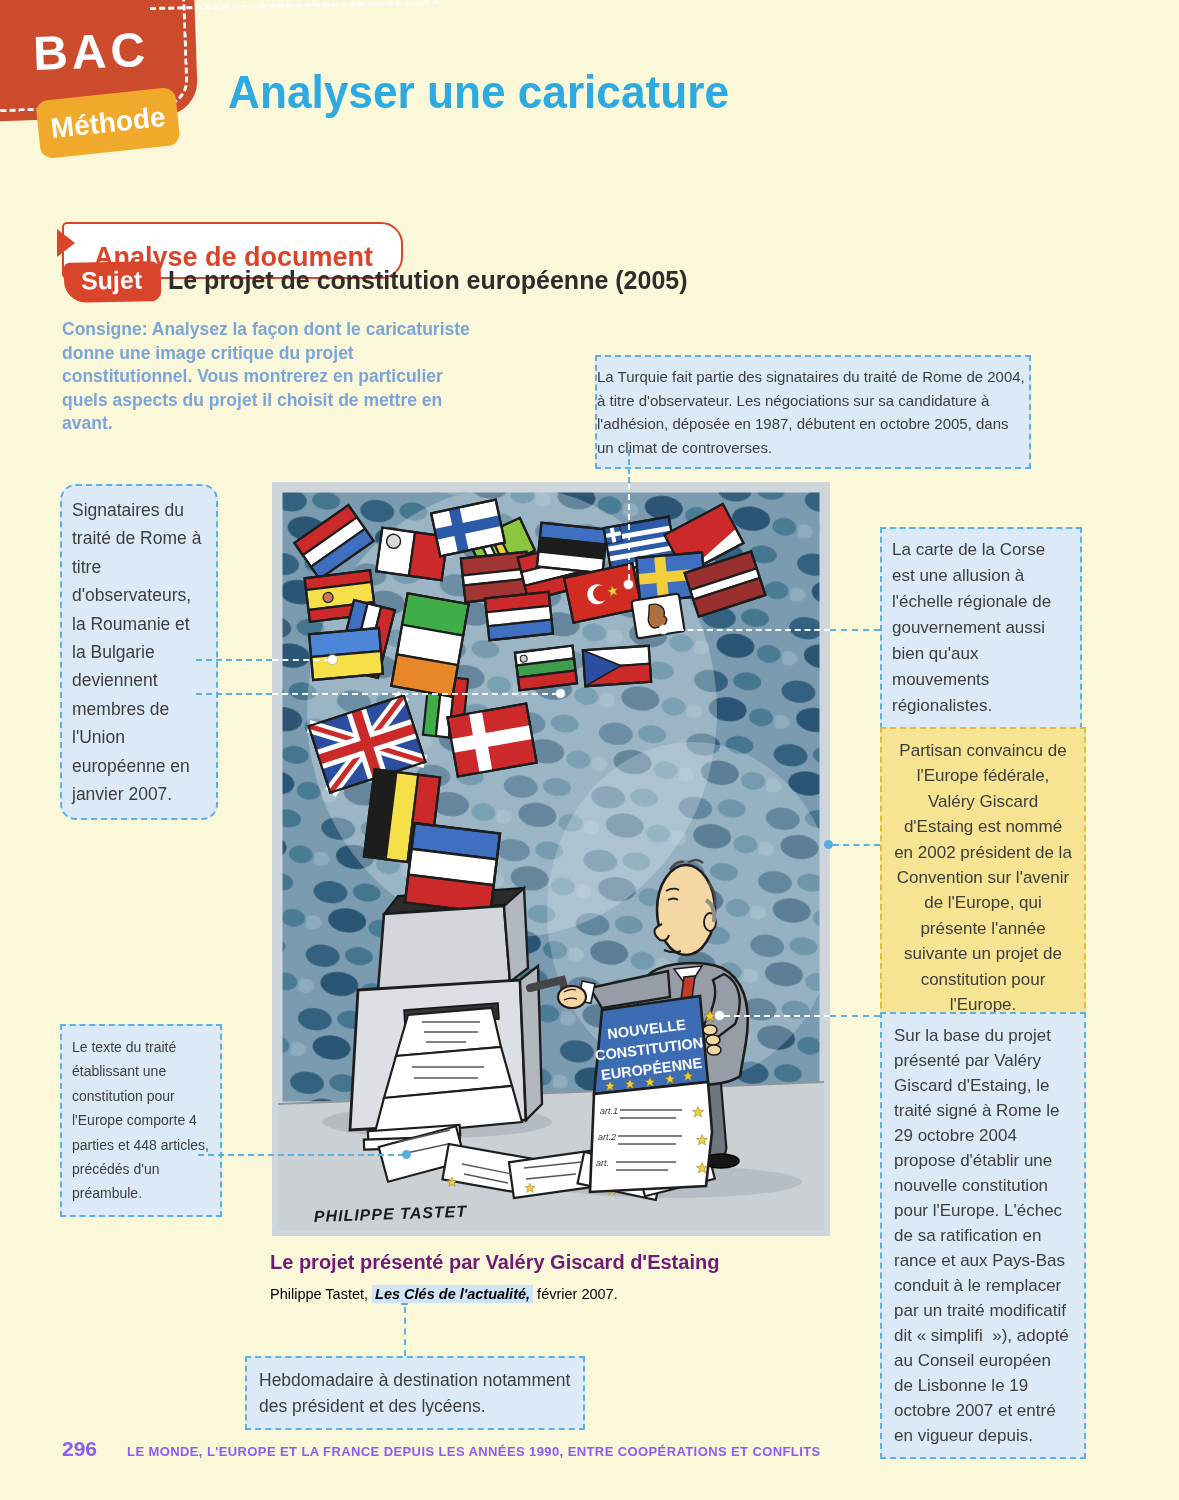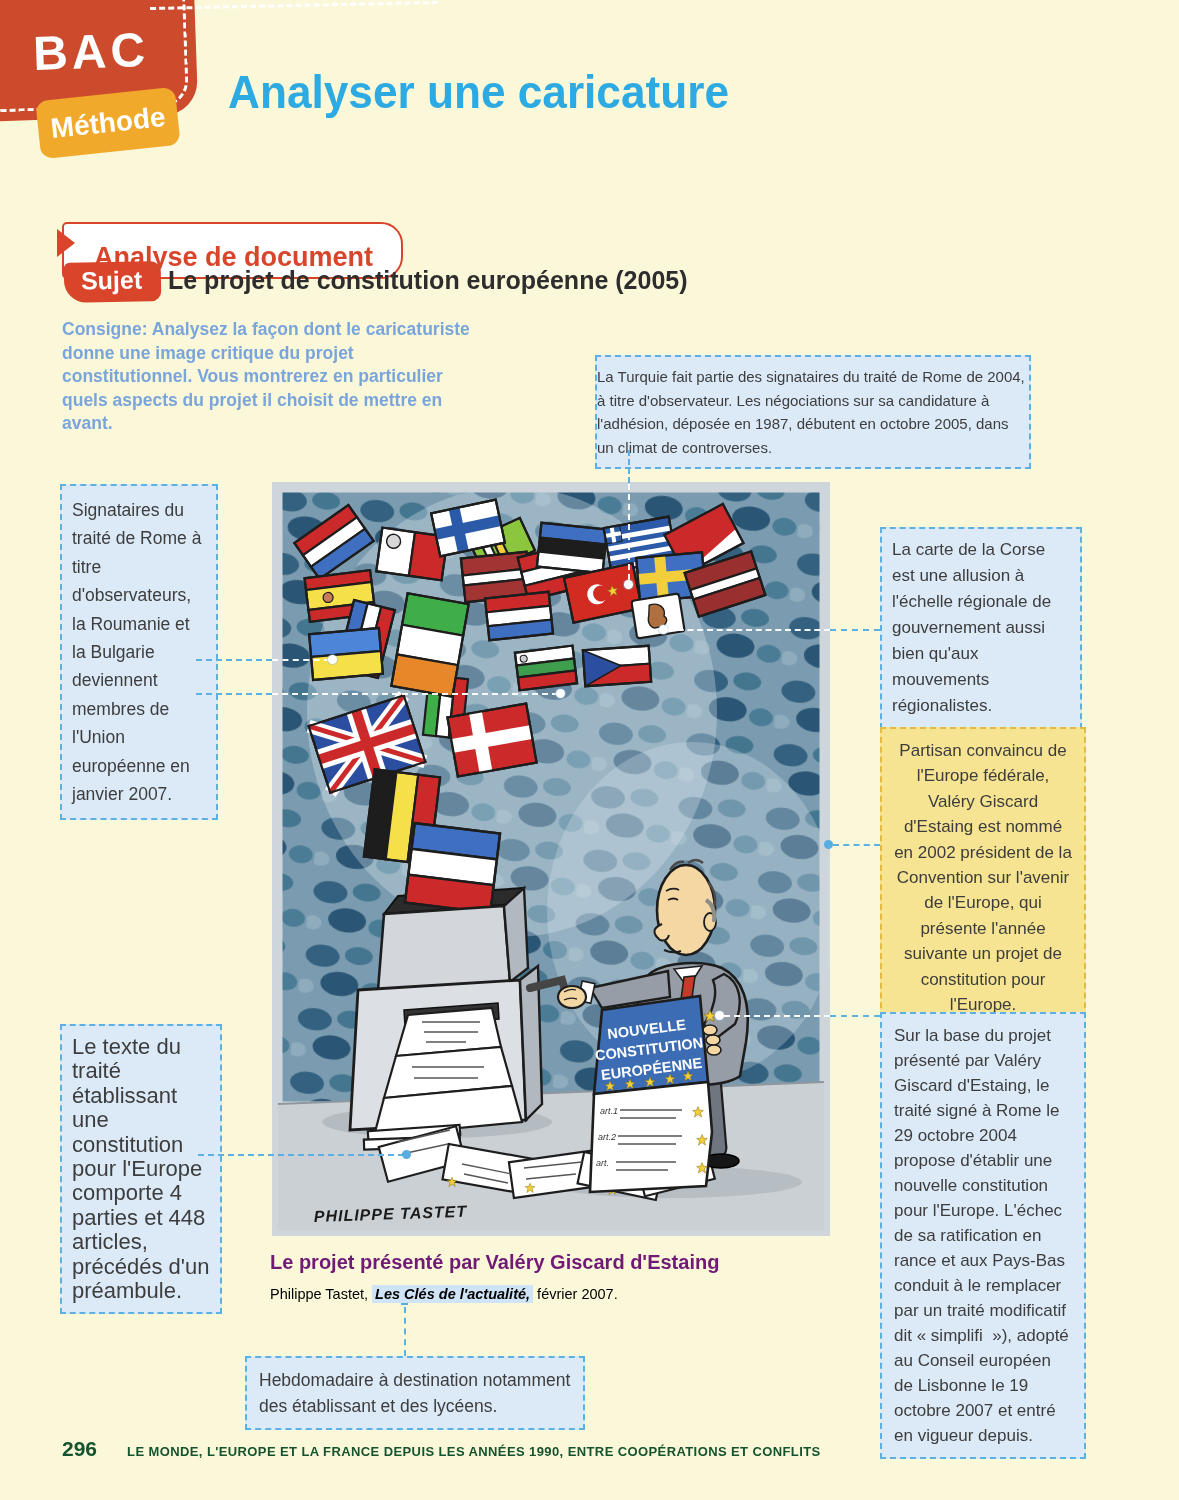--- a/index.html
+++ b/index.html
@@ -30,43 +30,43 @@
                border-radius:6px 10px 10px 22px;padding:4px 19px 7px 17px;font-size:25px;
                font-weight:800;transform:rotate(-1deg);}
   .subject-title{position:absolute;left:168px;top:266px;font-size:25px;font-weight:800;color:#2d2d2d;}
   .consigne{position:absolute;left:62px;top:318px;width:424px;font-size:17.5px;line-height:23.5px;
             font-weight:700;color:#7aa5da;}
   
   .callout{position:absolute;background:#dceaf8;border:2px dashed #5db0e4;color:#3d3d3d;
            white-space:pre-wrap;}
   .callout.yellow{background:#f6e492;border-color:#e3bb41;}
   .co-turquie{left:595px;top:355px;width:432px;padding:8px 0;font-size:15px;line-height:23.5px;}
-  .co-signataires{left:60px;top:484px;width:134px;padding:10px 10px;font-size:17.5px;line-height:28.4px;}
+  .co-signataires{left:60px;top:484px;width:134px;padding:10px 10px;font-size:17.5px;line-height:28.4px;border-radius:16px;}
   .co-corse{left:880px;top:527px;width:178px;padding:8px 10px;font-size:17px;line-height:26px;}
   .co-giscard{left:880px;top:727px;width:178px;padding:9px 12px;font-size:17px;line-height:25.4px;text-align:center;}
-  .co-texte{left:60px;top:1024px;width:138px;padding:9px 10px;font-size:22px;line-height:24.4px;}
+  .co-texte{left:60px;top:1024px;width:138px;padding:9px 10px;font-size:14px;line-height:24.4px;}
   .co-rome{left:880px;top:1012px;width:178px;padding:9px 12px;font-size:17px;line-height:25px;}
   .co-hebdo{left:245px;top:1356px;width:312px;padding:9px 12px;font-size:17.5px;line-height:26px;}
   
   .conn{position:absolute;}
   .conn.h-blue{border-top:2px dashed #5db0e4;}
   .conn.v-blue{border-left:2px dashed #5db0e4;}
   .conn.h-white{border-top:2px dashed rgba(255,255,255,.95);}
   .conn.v-white{border-left:2px dashed rgba(255,255,255,.95);}
   .dot{position:absolute;width:9px;height:9px;border-radius:50%;}
   .dot.white{background:#fff;box-shadow:0 0 0 1px rgba(140,190,225,.45);}
   .dot.blue{background:#58ade2;}
   .sqdot{position:absolute;width:7px;height:7px;background:#58ade2;}
   
   .cartoon{position:absolute;left:272px;top:482px;width:558px;height:754px;}
   
   .caption-title{position:absolute;left:270px;top:1251px;font-size:20px;font-weight:800;color:#701a75;}
   .caption-credit{position:absolute;left:270px;top:1286px;font-size:14.5px;color:#000000;}
   .credit-source{font-style:italic;font-weight:700;background:#cfe4f6;padding:1px 3px;}
-  .footer{position:absolute;left:62px;top:1437px;color:#14532d;display:flex;align-items:baseline;}
+  .footer{position:absolute;left:62px;top:1437px;color:#8b5cf6;display:flex;align-items:baseline;}
   .footer .num{font-size:21px;font-weight:700;}
   .footer .chap{font-size:13px;font-weight:700;letter-spacing:.4px;margin-left:30px;}
 </style>
 </head>
 <body>
 
 <div class="page">
 
   <div class="bac-badge">
     <div class="bac-dash"></div>
@@ -81,21 +81,21 @@
   <div class="sujet-badge">Sujet</div>
   <div class="subject-title">Le projet de constitution européenne (2005)</div>
   <div class="consigne">Consigne: Analysez la façon dont le caricaturiste donne une image critique du projet constitutionnel. Vous montrerez en particulier quels aspects du projet il choisit de mettre en avant.</div>
 
   <div class="callout co-turquie">La Turquie fait partie des signataires du traité de Rome de 2004, à titre d'observateur. Les négociations sur sa candidature à l'adhésion, déposée en 1987, débutent en octobre 2005, dans un climat de controverses.</div>
   <div class="callout co-signataires">Signataires du traité de Rome à titre d'observateurs, la Roumanie et la Bulgarie deviennent membres de l'Union européenne en janvier 2007.</div>
   <div class="callout co-corse">La carte de la Corse est une allusion à l'échelle régionale de gouvernement aussi bien qu'aux mouvements régionalistes.</div>
   <div class="callout yellow co-giscard">Partisan convaincu de l'Europe fédérale, Valéry Giscard d'Estaing est nommé en 2002 président de la Convention sur l'avenir de l'Europe, qui présente l'année suivante un projet de constitution pour l'Europe.</div>
   <div class="callout co-texte">Le texte du traité établissant une constitution pour l'Europe comporte 4 parties et 448 articles, précédés d'un préambule.</div>
   <div class="callout co-rome">Sur la base du projet présenté par Valéry Giscard d'Estaing, le traité signé à Rome le 29 octobre 2004 propose d'établir une nouvelle constitution pour l'Europe. L'échec de sa ratification en  rance et aux Pays-Bas conduit à le remplacer par un traité modificatif  dit « simplifi  »), adopté au Conseil européen de Lisbonne le 19 octobre 2007 et entré en vigueur depuis.</div>
-  <div class="callout co-hebdo">Hebdomadaire à destination notamment des établissant et des lycéens.</div>
+  <div class="callout co-hebdo">Hebdomadaire à destination notamment des président et des lycéens.</div>
 
   <div class="cartoon">
   <svg width="558" height="754" viewBox="0 0 558 754" xmlns="http://www.w3.org/2000/svg">
     <defs>
       <pattern id="brush" patternUnits="userSpaceOnUse" width="88" height="64" patternTransform="rotate(7)">
         <rect width="88" height="64" fill="#7b9cb0"></rect>
         <ellipse cx="20" cy="16" rx="17" ry="11" fill="#33617f"></ellipse>
         <ellipse cx="56" cy="12" rx="14" ry="9" fill="#45768f"></ellipse>
         <ellipse cx="40" cy="42" rx="19" ry="12" fill="#2a5574"></ellipse>
         <ellipse cx="74" cy="46" rx="12" ry="9" fill="#4a7c96"></ellipse>

